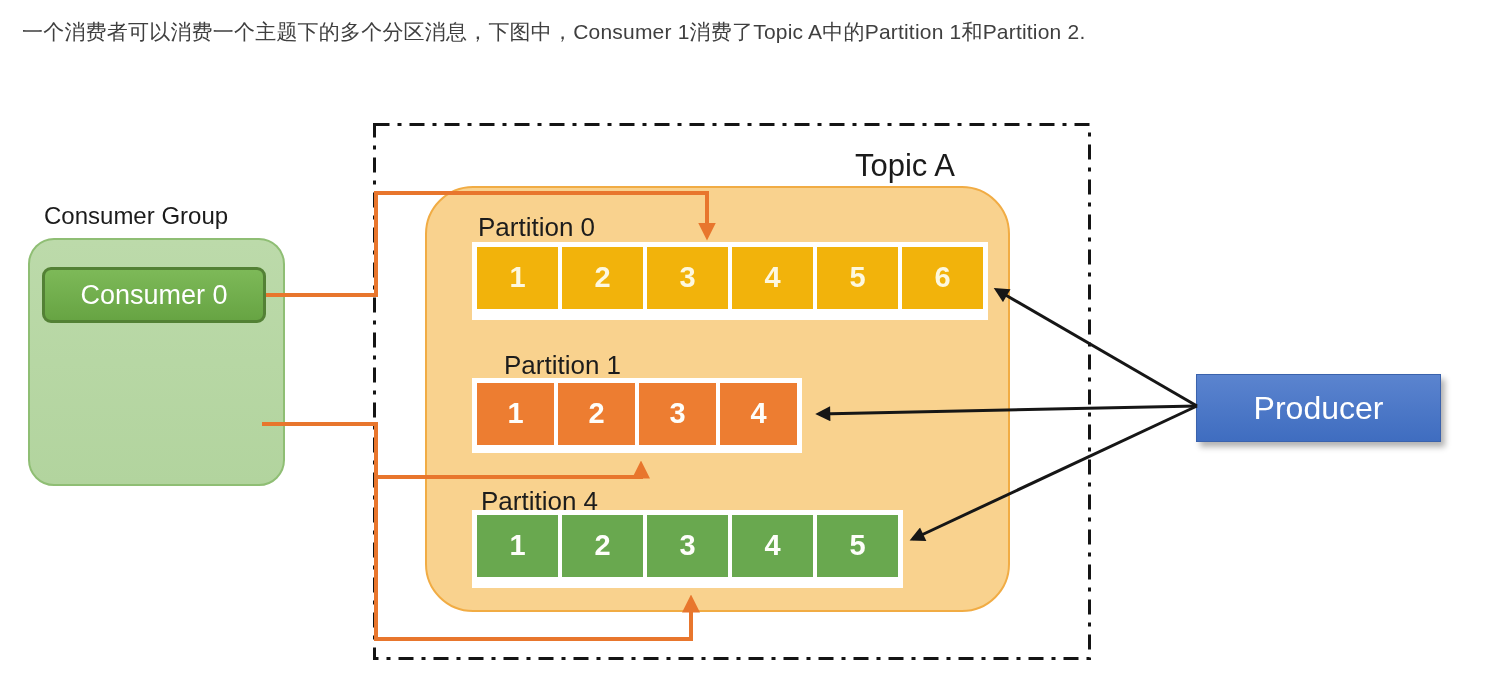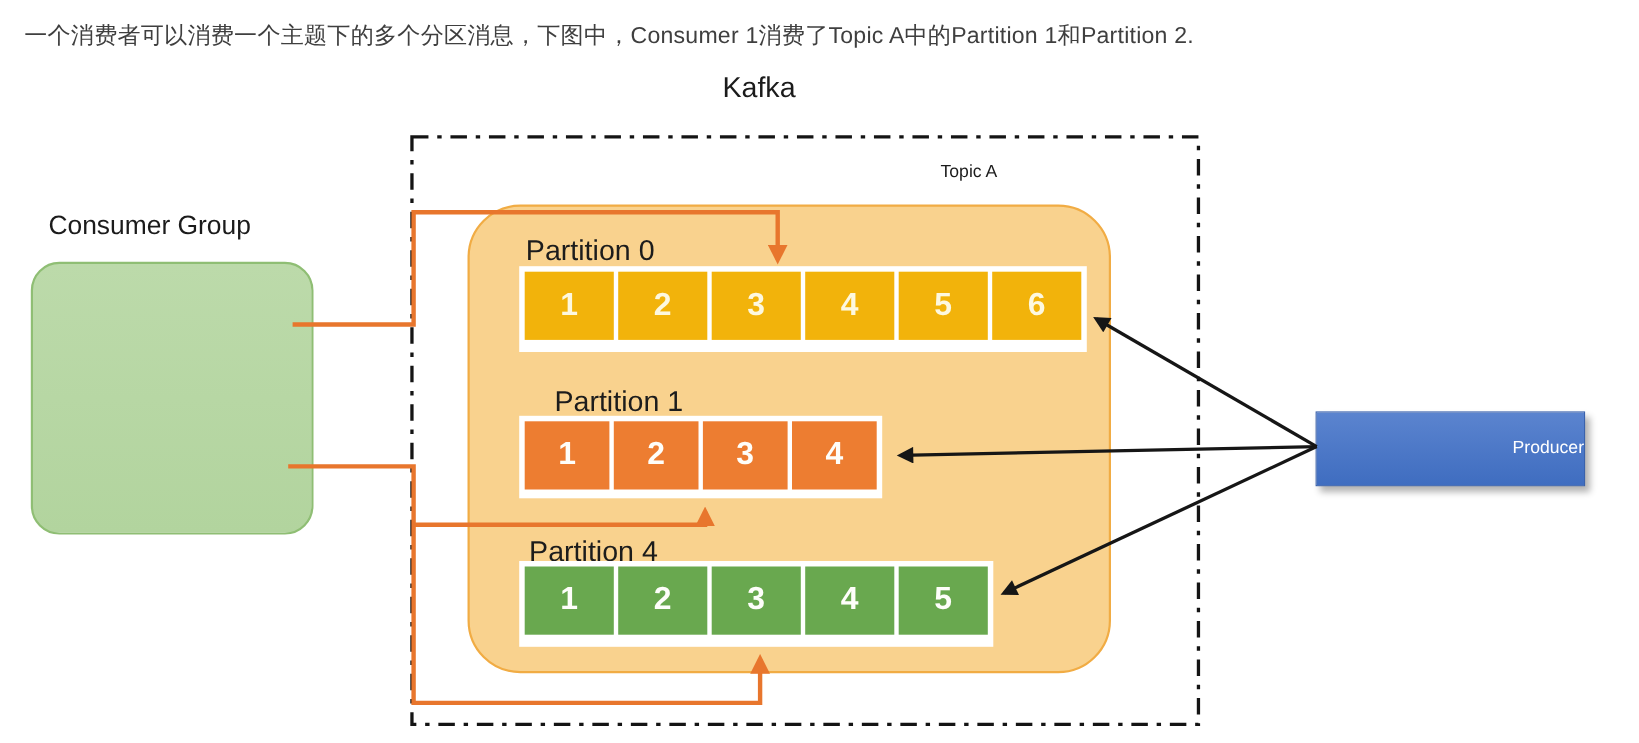--- a/index.html
+++ b/index.html
@@ -3,67 +3,66 @@
 <meta charset="utf-8">
 <style>
   html,body{margin:0;padding:0;background:#ffffff;}
   body{font-family:"Liberation Sans","DejaVu Sans",sans-serif;}
   #page{position:relative;width:1490px;height:675px;background:#ffffff;overflow:hidden;}
 
   .hdr{position:absolute;left:22px;top:18px;width:1360px;font-size:21px;color:#3f3f3f;letter-spacing:.2px;}
 
   .kafka-label{position:absolute;left:560px;top:64px;width:260px;text-align:center;
     font-size:26px;color:#1b1b1b;}
-  .topic-label{position:absolute;left:855px;top:148px;font-size:16px;color:#1b1b1b;}
+  .topic-label{position:absolute;left:855px;top:148px;font-size:31px;color:#1b1b1b;}
 
   .topic-box{position:absolute;left:425px;top:186px;width:585px;height:426px;
     background:#F9D28E;border:2px solid #F1AC44;border-radius:48px;box-sizing:border-box;}
 
   .part-label{position:absolute;font-size:26px;color:#1c1c1c;}
   .lbl-p0{left:478px;top:212px;}
   .lbl-p1{left:504px;top:350px;}
   .lbl-p2{left:481px;top:486px;}
 
   .strip{position:absolute;background:#ffffff;display:flex;gap:4px;
     padding:5px 5px 11px 5px;box-sizing:border-box;}
   .strip-p0{left:472px;top:242px;width:516px;height:78px;}
   .strip-p1{left:472px;top:378px;width:330px;height:75px;padding-bottom:8px;}
   .strip-p2{left:472px;top:510px;width:431px;height:78px;}
 
   .cell{height:62px;line-height:60px;text-align:center;font-size:29px;font-weight:bold;color:#FEFEFA;}
   .strip-p0 .cell{width:81px;background:#F2B30B;color:#FDF8E0;}
   .strip-p1 .cell{width:77px;background:#ED7D31;}
   .strip-p2 .cell{width:81px;background:#69A84F;}
 
-  .cg-label{position:absolute;left:44px;top:192px;font-size:24px;color:#1b1b1b;}
+  .cg-label{position:absolute;left:44px;top:202px;font-size:24px;color:#1b1b1b;}
   .cg-box{position:absolute;left:28px;top:238px;width:257px;height:248px;
     background:linear-gradient(180deg,#BCDAAA,#B2D49E);
     border:2px solid #8FBE74;border-radius:26px;box-sizing:border-box;}
   .consumer{position:absolute;height:56px;border:3px solid #538135;border-radius:9px;
     background:linear-gradient(180deg,#7DB958,#67A443);box-sizing:border-box;
     color:#ffffff;font-size:27px;text-align:center;line-height:50px;}
   .consumer0{left:42px;top:267px;width:224px;}
   .consumer1{left:42px;top:396px;width:220px;}
 
   .producer{position:absolute;left:1196px;top:374px;width:245px;height:68px;
     background:linear-gradient(180deg,#5B84CF,#3F6DC0);
     border:1px solid #3A62AC;box-sizing:border-box;
     box-shadow:4px 5px 6px rgba(0,0,0,0.30);
-    color:#ffffff;font-size:16px;text-align:right;line-height:66px;}
+    color:#ffffff;font-size:32px;text-align:center;line-height:66px;}
 
   svg.overlay{position:absolute;left:0;top:0;width:1490px;height:675px;pointer-events:none;}
 </style>
 </head>
 <body>
 
 <div id="page">
 
   <div class="hdr">一个消费者可以消费一个主题下的多个分区消息，下图中，Consumer 1消费了Topic A中的Partition 1和Partition 2.</div>
 
-  <div class="kafka-label">Kafka</div>
 
   <div class="topic-box"></div>
   <div class="topic-label">Topic A</div>
 
   <div class="part-label lbl-p0">Partition 0</div>
   <div class="strip strip-p0">
     <div class="cell">1</div>
     <div class="cell">2</div>
     <div class="cell">3</div>
     <div class="cell">4</div>
@@ -83,20 +82,21 @@
   <div class="strip strip-p2">
     <div class="cell">1</div>
     <div class="cell">2</div>
     <div class="cell">3</div>
     <div class="cell">4</div>
     <div class="cell">5</div>
   </div>
 
   <div class="cg-label">Consumer Group</div>
   <div class="cg-box"></div>
+  <div class="consumer consumer0">Consumer 0</div>
 
   <div class="producer">Producer</div>
 
   <svg class="overlay" viewBox="0 0 1490 675">
     <defs>
       <marker id="mOrange" markerUnits="userSpaceOnUse" markerWidth="18" markerHeight="18" viewBox="0 0 10 10" refX="7.5" refY="5" orient="auto">
         <path d="M0,0 L10,5 L0,10 z" fill="#E8762D"></path>
       </marker>
       <marker id="mBlack" markerUnits="userSpaceOnUse" markerWidth="17" markerHeight="15" viewBox="0 0 10 10" refX="7.5" refY="5" orient="auto">
         <path d="M0,0 L10,5 L0,10 z" fill="#161616"></path>

